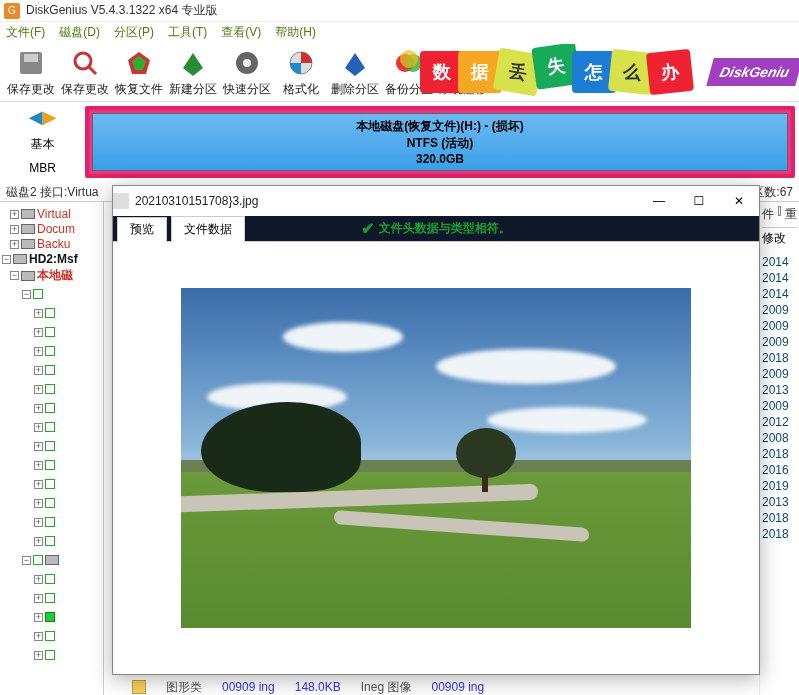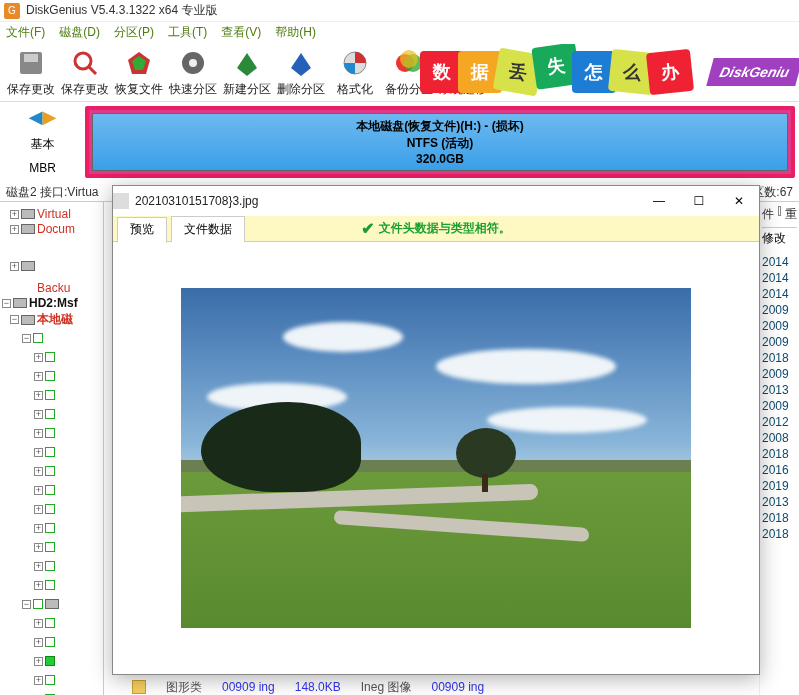--- a/index.html
+++ b/index.html
@@ -33,37 +33,37 @@
 .statusline { height: 20px; padding: 2px 6px; display:flex; justify-content:space-between; color:#333; border-bottom:1px solid #ccc; }
 
 .mainarea { display:flex; height: calc(695px - 22px - 22px - 58px - 80px - 20px); position:relative; }
 .tree { width: 104px; overflow:hidden; padding:4px 2px; border-right:1px solid #ccc; }
 .tree .row { display:flex; align-items:center; gap:2px; white-space:nowrap; margin:1px 0; }
 .tree .ind1{padding-left:8px;} .tree .ind2{padding-left:20px;} .tree .ind3{padding-left:32px;}
 .tree .exp { width:9px; height:9px; border:1px solid #888; display:inline-flex; align-items:center; justify-content:center; font-size:9px; line-height:7px; color:#555;}
 .tree .diskico { width:14px; height:10px; background:#bbb; border:1px solid #666; }
 .tree .vir { color:#d03020; }
 .tree .doc { color:#d03020; }
-.tree .bak { color:#d03020;margin-top:44px; }
+.tree .bak { color:#d03020; }
 .tree .hd { color:#111; font-weight:bold; }
 .tree .loc { color:#d03020; font-weight:bold;}
 .tree .green { width:10px; height:10px; border:1px solid #2a2;}
 .tree .greenf { width:10px; height:10px; background:#2c3; border:1px solid #181;}
 .tree .folders .row{height:18px;}
 
 .rightcol { width:40px; background:#fff; padding:4px 2px; border-left:1px solid #eee; }
 .rightcol .hdr { display:flex; gap:4px; color:#333; margin-bottom:4px;}
 .rightcol .yr { color:#0c4a6e; margin:2px 0; white-space:nowrap;}
 
 .preview { position:absolute; left:112px; top:185px; width:648px; height:490px; background:#fff; border:1px solid #888; box-shadow: 0 4px 20px rgba(0,0,0,.3); z-index:50; }
 .preview .pv-title { height:30px; display:flex; align-items:center; padding:0 0; }
 .preview .pv-title .ico { width:16px; height:16px; background:#ddd; margin-right:6px;}
 .preview .pv-title .name { flex:1; color:#222; }
 .preview .pv-title .btn { width:40px; height:26px; display:flex; align-items:center; justify-content:center; cursor:default; }
-.preview .pv-tabs { height:26px; border-bottom:1px solid #ccc; display:flex; align-items:center; position:relative; background:#fef9c3;}
+.preview .pv-tabs { height:26px; border-bottom:1px solid #ccc; display:flex; align-items:center; position:relative; background:#0f172a;}
 .preview .pv-tabs .tab { padding:4px 12px; border:1px solid #ccc; border-bottom:none; background:#fff; margin-left:4px; height:26px; display:flex; align-items:center;}
 .preview .pv-tabs .tab.active { border-bottom:1px solid #fff; position:relative; top:1px;}
 .preview .pv-tabs .msg { position:absolute; left:50%; transform:translateX(-50%); color:#18a030; font-weight:bold; display:flex; align-items:center; gap:4px;}
 .preview .pv-body { height: calc(100% - 56px); display:flex; align-items:center; justify-content:center; background:#fff; }
 .preview .img { width:510px; height:340px; position:relative; overflow:hidden; }
 .sky { position:absolute; inset:0; background: linear-gradient(#3a6ca8 0%, #5a8cc0 20%, #88b4d8 45%, #b8d4e8 58%, #d8e8f0 62%); }
 .cloud { position:absolute; background:#eef4f8; border-radius:50%; filter:blur(2px); }
 .grass { position:absolute; left:0; right:0; bottom:0; height:46%; background: linear-gradient(#6a9a3a, #5a8a2f); }
 .path1 { position:absolute; left:0; bottom:36%; width:70%; height:16px; background:#c8c4b8; transform:skewY(-2deg); border-radius:0 20px 20px 0;}
 .path2 { position:absolute; left:30%; bottom:28%; width:50%; height:14px; background:#c8c4b8; transform:skewY(4deg); border-radius:20px;}
@@ -118,51 +118,51 @@
         <svg width="30" height="30">
           <polygon points="15,4 26,12 22,26 8,26 4,12" fill="#c33"></polygon>
           <polygon points="15,8 22,13 19,22 11,22 8,13" fill="#3a3"></polygon>
         </svg>
       </div>
       <div class="lbl">恢复文件</div>
     </div>
   <div class="tool">
       <div class="ico">
         <svg width="30" height="30">
+          <polygon points="5,20 15,5 25,20 15,28" fill="#2a8a3a"></polygon>
+        </svg>
+      </div>
+      <div class="lbl">新建分区</div>
+    </div>
+  <div class="tool">
+      <div class="ico">
+        <svg width="30" height="30">
           <circle cx="15" cy="15" r="11" fill="#666"></circle>
           <circle cx="15" cy="15" r="4" fill="#eee"></circle>
         </svg>
       </div>
       <div class="lbl">快速分区</div>
-    </div>
-  <div class="tool">
-      <div class="ico">
-        <svg width="30" height="30">
-          <polygon points="5,20 15,5 25,20 15,28" fill="#2a8a3a"></polygon>
-        </svg>
-      </div>
-      <div class="lbl">新建分区</div>
-    </div>
-  <div class="tool">
-      <div class="ico">
-        <svg width="30" height="30">
-          <polygon points="5,20 15,5 25,20 15,28" fill="#2561b8"></polygon>
-        </svg>
-      </div>
-      <div class="lbl">删除分区</div>
     </div>
   <div class="tool">
       <div class="ico">
         <svg width="30" height="30">
           <circle cx="15" cy="15" r="11" fill="#ddd" stroke="#888"></circle>
           <path d="M15 4 A11 11 0 0 1 26 15 L15 15 Z" fill="#c33"></path>
           <path d="M15 26 A11 11 0 0 1 4 15 L15 15 Z" fill="#28c"></path>
         </svg>
       </div>
       <div class="lbl">格式化</div>
+    </div>
+  <div class="tool">
+      <div class="ico">
+        <svg width="30" height="30">
+          <polygon points="5,20 15,5 25,20 15,28" fill="#2561b8"></polygon>
+        </svg>
+      </div>
+      <div class="lbl">删除分区</div>
     </div>
   <div class="tool">
       <div class="ico">
         <svg width="30" height="30">
           <circle cx="11" cy="15" r="9" fill="#e33"></circle>
           <circle cx="19" cy="15" r="9" fill="#3a3" opacity=".8"></circle>
           <circle cx="15" cy="11" r="9" fill="#e8c020" opacity=".7"></circle>
         </svg>
       </div>
       <div class="lbl">备份分区</div>

